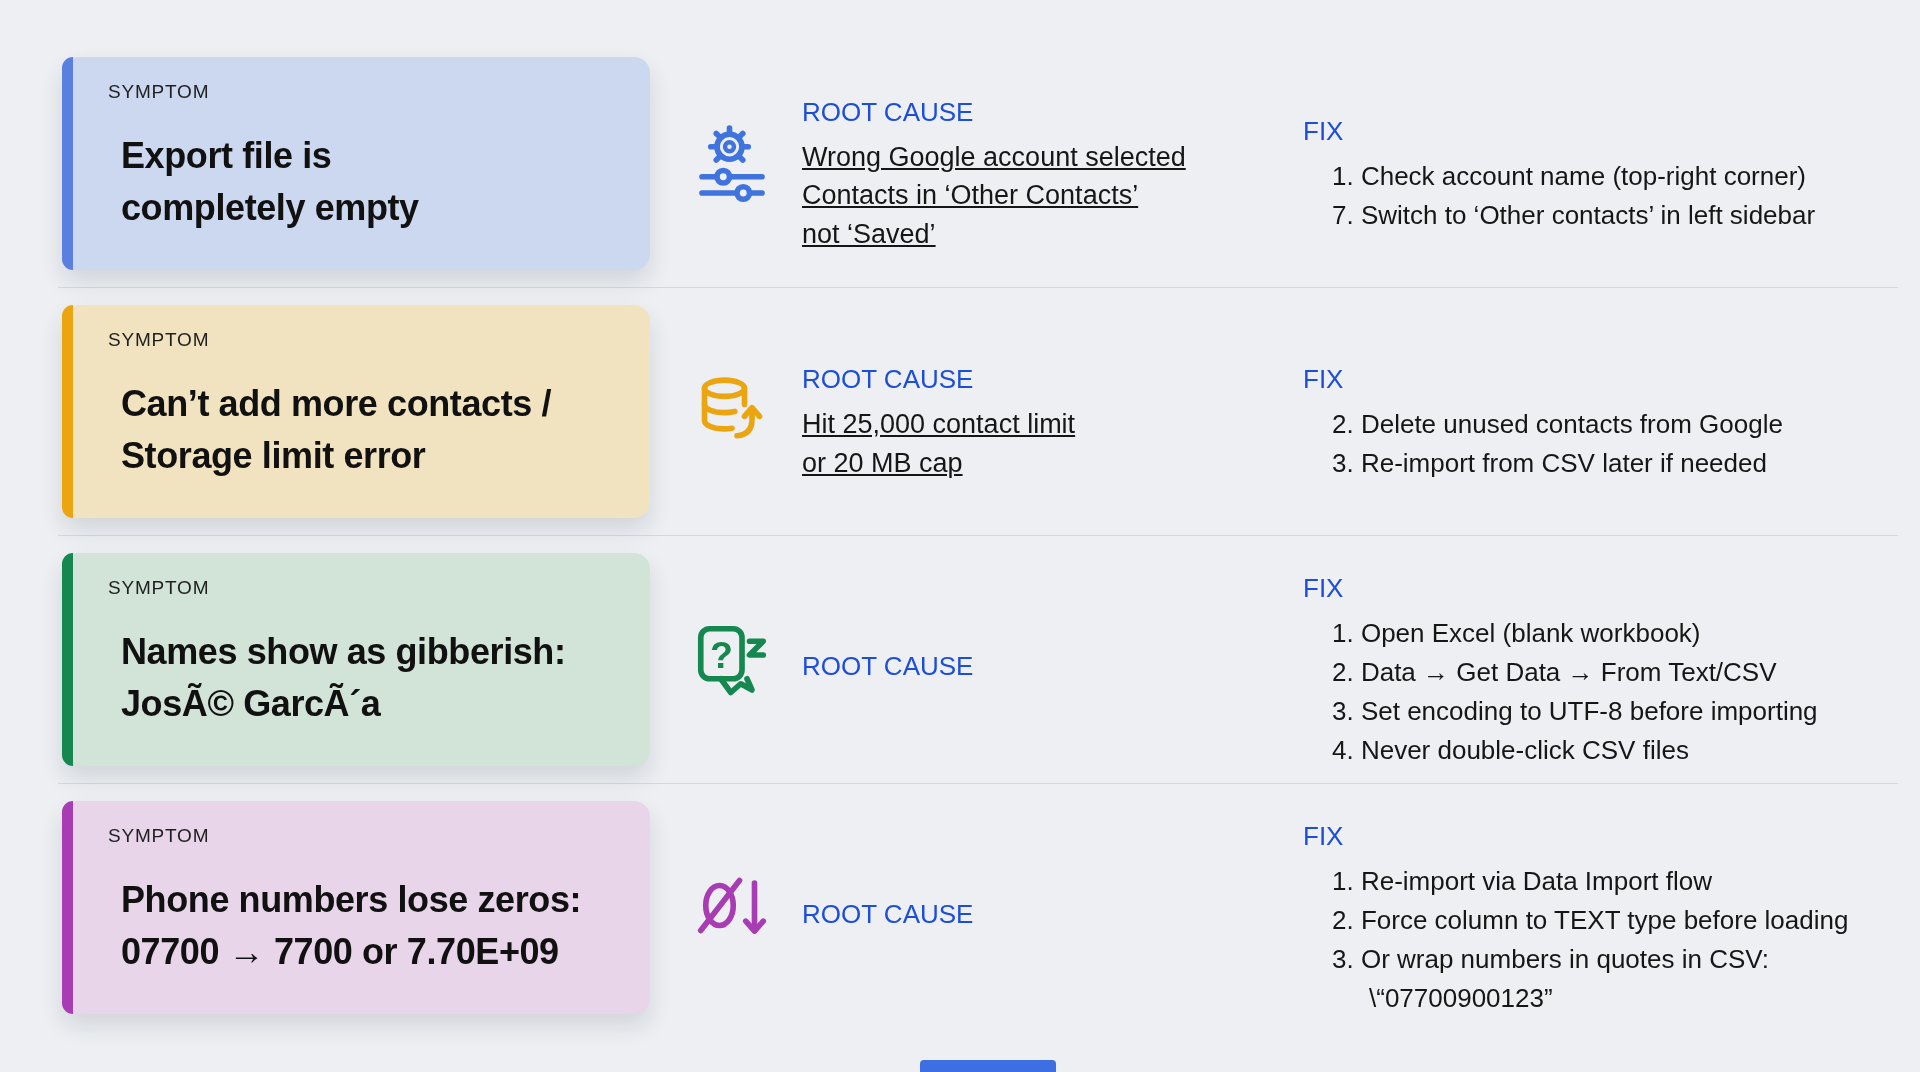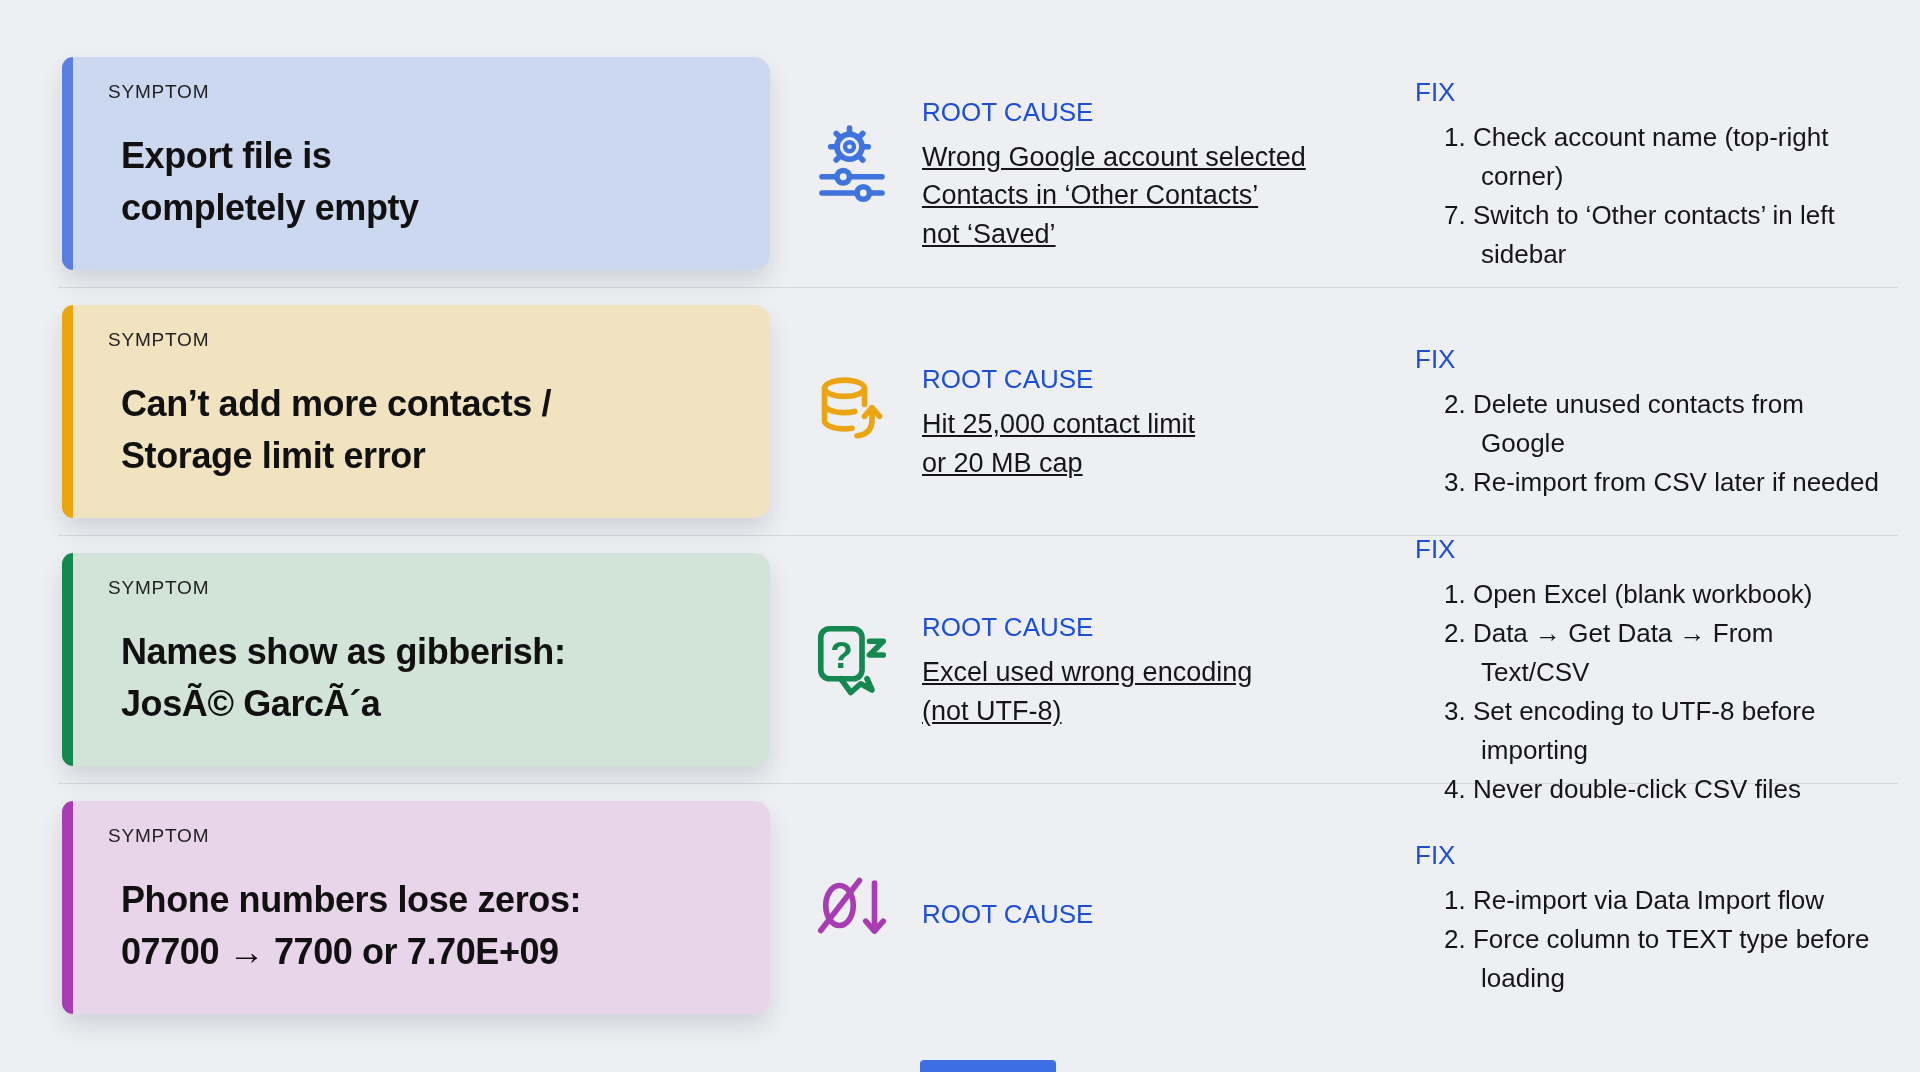--- a/index.html
+++ b/index.html
@@ -20,21 +20,21 @@
   }
   .divider {
     height: 1px;
     background: #d6d8db;
     margin: 0 22px 0 58px;
   }
   
   .symptom-card {
     position: relative;
     margin-left: 62px;
-    width: 708px;
+    width: 588px;
     min-height: 210px;
     border-radius: 16px;
     box-sizing: border-box;
     padding: 24px 28px 24px 46px;
     display: flex;
     flex-direction: column;
     justify-content: center;
     box-shadow: 0 12px 22px rgba(70, 80, 100, 0.16);
     flex: none;
   }
@@ -90,21 +90,21 @@
     font-size: 27px;
     line-height: 1.42;
     white-space: pre-line;
     color: #161616;
     text-decoration: underline;
   }
   
   .fix {
     flex: 1;
     display: flex;
-    gap: 18px;
+    gap: 26px;
     margin-right: 40px;
     align-items: center;
   }
   .fix-bar {
     width: 12px;
     flex: none;
     border-radius: 2px;
   }
   .fix-text { padding: 2px 0; }
   .fix-item {
@@ -217,22 +217,20 @@
     <span class="icon" style="color: rgb(20, 136, 79);">
       <svg viewBox="0 0 64 64" fill="none" stroke="currentColor" stroke-width="4.5" stroke-linecap="round" stroke-linejoin="round">
         <rect x="7" y="7" width="33" height="40" rx="7"></rect>
         <text x="23.5" y="38" font-size="30" font-weight="700" text-anchor="middle" fill="currentColor" stroke="none" font-family="Liberation Sans, sans-serif">?</text>
         <path d="M46,17 h11 l-11,11 h11"></path>
         <path d="M23,47 l8,11 l8,-7 l9,5 l-4,-9"></path>
       </svg>
     </span>
     <div class="cause-text">
       <div class="section-label">ROOT CAUSE</div>
-      <div class="cause-body">Excel used wrong encoding
-(not UTF-8)</div>
     </div>
   </div>
   <div class="fix">
     <div class="fix-bar" style="background: rgb(20, 136, 79);"></div>
     <div class="fix-text">
       <div class="section-label">FIX</div>
       <div class="fix-item">1. Open Excel (blank workbook)</div>
       <div class="fix-item">2. Data → Get Data → From Text/CSV</div>
       <div class="fix-item">3. Set encoding to UTF-8 before importing</div>
       <div class="fix-item">4. Never double-click CSV files</div>
@@ -260,17 +258,19 @@
     <div class="cause-text">
       <div class="section-label">ROOT CAUSE</div>
     </div>
   </div>
   <div class="fix">
     <div class="fix-bar" style="background: rgb(167, 60, 179);"></div>
     <div class="fix-text">
       <div class="section-label">FIX</div>
       <div class="fix-item">1. Re-import via Data Import flow</div>
       <div class="fix-item">2. Force column to TEXT type before loading</div>
+      <div class="fix-item">3. Or wrap numbers in quotes in CSV:
+\“07700900123”</div>
     </div>
   </div>
 </section>
 
 <div class="bottom-strip" style="background: rgb(62, 110, 227);"></div>
 
 </body></html>

